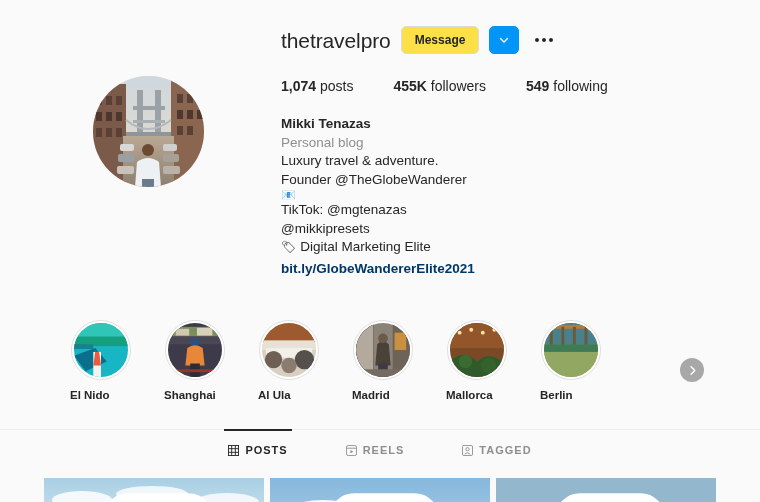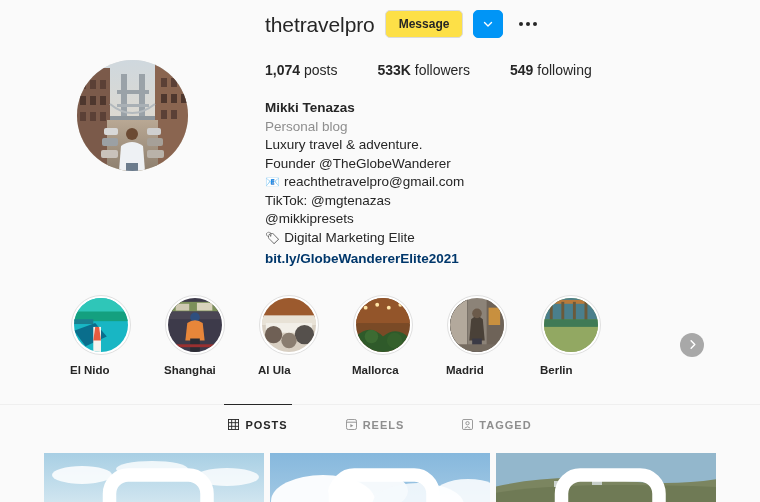--- a/index.html
+++ b/index.html
@@ -18,21 +18,21 @@
 
   .page {
     position: relative;
     width: 760px;
     height: 502px;
   }
 
   
   .profile-header {
     display: flex;
-    padding: 0;
+    padding: 16px;
   }
 
   .avatar-col {
     width: 265px;
     display: flex;
     justify-content: center;
     padding-top: 60px;
     box-sizing: border-box;
   }
   .avatar {
@@ -352,37 +352,36 @@
             </span>
         </div>
       </div>
 
       <div class="stats-row">
         <div class="stat">
           <b>1,074</b>
           <span>posts</span>
         </div>
         <div class="stat">
-          <b>533K</b>
+          <b>455K</b>
           <span>followers</span>
         </div>
         <div class="stat">
           <b>549</b>
           <span>following</span>
         </div>
       </div>
 
       <div class="bio">
         <div class="fullname">Mikki Tenazas</div>
         <div class="category">Personal blog</div>
         <div>Luxury travel &amp; adventure.</div>
         <div>Founder @TheGlobeWanderer</div>
         <div class="bio-line">
           <span class="emoji-icon">📧</span>
-          <span>reachthetravelpro@gmail.com</span>
         </div>
         <div>TikTok: @mgtenazas</div>
         <div>@mikkipresets</div>
         <div class="bio-line">
           <span class="emoji-icon">🏷</span>
           <span>Digital Marketing Elite</span>
         </div>
         <a class="bio-link" href="#">bit.ly/GlobeWandererElite2021</a>
       </div>
 
@@ -441,52 +440,52 @@
           </svg>
         </span>
       </div>
       <div class="label">Al Ula</div>
     </div>
 
     <div class="highlight">
       <div class="ring">
         <span class="thumb">
           <svg viewBox="0 0 56 56" preserveAspectRatio="xMidYMid slice">
+            <rect width="56" height="56" fill="#8c8378"></rect>
+            <rect width="18" height="56" fill="#b3a massively"></rect>
+            <rect width="18" height="56" fill="#b3a99c"></rect>
+            <rect x="38" width="18" height="56" fill="#6e6358"></rect>
+            <rect x="40" y="10" width="12" height="18" fill="#c8903f"></rect>
+            <path d="M22 22 Q28 16 34 22 L36 44 L20 44 Z" fill="#4a4138"></path>
+            <circle cx="28" cy="16" r="5" fill="#6b5a4a"></circle>
+            <rect x="23" y="42" width="10" height="14" fill="#3b3a45"></rect>
+            <rect y="48" width="56" height="8" fill="#756b60"></rect>
+          </svg>
+        </span>
+      </div>
+      <div class="label">Madrid</div>
+    </div>
+
+    <div class="highlight">
+      <div class="ring">
+        <span class="thumb">
+          <svg viewBox="0 0 56 56" preserveAspectRatio="xMidYMid slice">
             <rect width="56" height="56" fill="#7a4a26"></rect>
             <rect y="0" width="56" height="26" fill="#93552a"></rect>
             <circle cx="10" cy="10" r="2" fill="#ffe6a8"></circle>
             <circle cx="22" cy="7" r="2" fill="#ffe6a8"></circle>
             <circle cx="34" cy="10" r="2" fill="#ffe6a8"></circle>
             <circle cx="46" cy="7" r="2" fill="#ffe6a8"></circle>
             <path d="M0 40 Q14 26 28 40 Q42 28 56 42 L56 56 L0 56 Z" fill="#2f5a2a"></path>
             <circle cx="16" cy="40" r="7" fill="#3c6b32"></circle>
             <circle cx="40" cy="44" r="8" fill="#35612c"></circle>
           </svg>
         </span>
       </div>
       <div class="label">Mallorca</div>
-    </div>
-
-    <div class="highlight">
-      <div class="ring">
-        <span class="thumb">
-          <svg viewBox="0 0 56 56" preserveAspectRatio="xMidYMid slice">
-            <rect width="56" height="56" fill="#8c8378"></rect>
-            <rect width="18" height="56" fill="#b3a massively"></rect>
-            <rect width="18" height="56" fill="#b3a99c"></rect>
-            <rect x="38" width="18" height="56" fill="#6e6358"></rect>
-            <rect x="40" y="10" width="12" height="18" fill="#c8903f"></rect>
-            <path d="M22 22 Q28 16 34 22 L36 44 L20 44 Z" fill="#4a4138"></path>
-            <circle cx="28" cy="16" r="5" fill="#6b5a4a"></circle>
-            <rect x="23" y="42" width="10" height="14" fill="#3b3a45"></rect>
-            <rect y="48" width="56" height="8" fill="#756b60"></rect>
-          </svg>
-        </span>
-      </div>
-      <div class="label">Madrid</div>
     </div>
 
 
     <div class="highlight">
       <div class="ring">
         <span class="thumb">
           <svg viewBox="0 0 56 56" preserveAspectRatio="xMidYMid slice">
             <rect width="56" height="56" fill="#8aa05a"></rect>
             <rect width="56" height="22" fill="#4a7f8c"></rect>
             <rect x="2" y="2" width="52" height="4" fill="#b97a3a"></rect>

